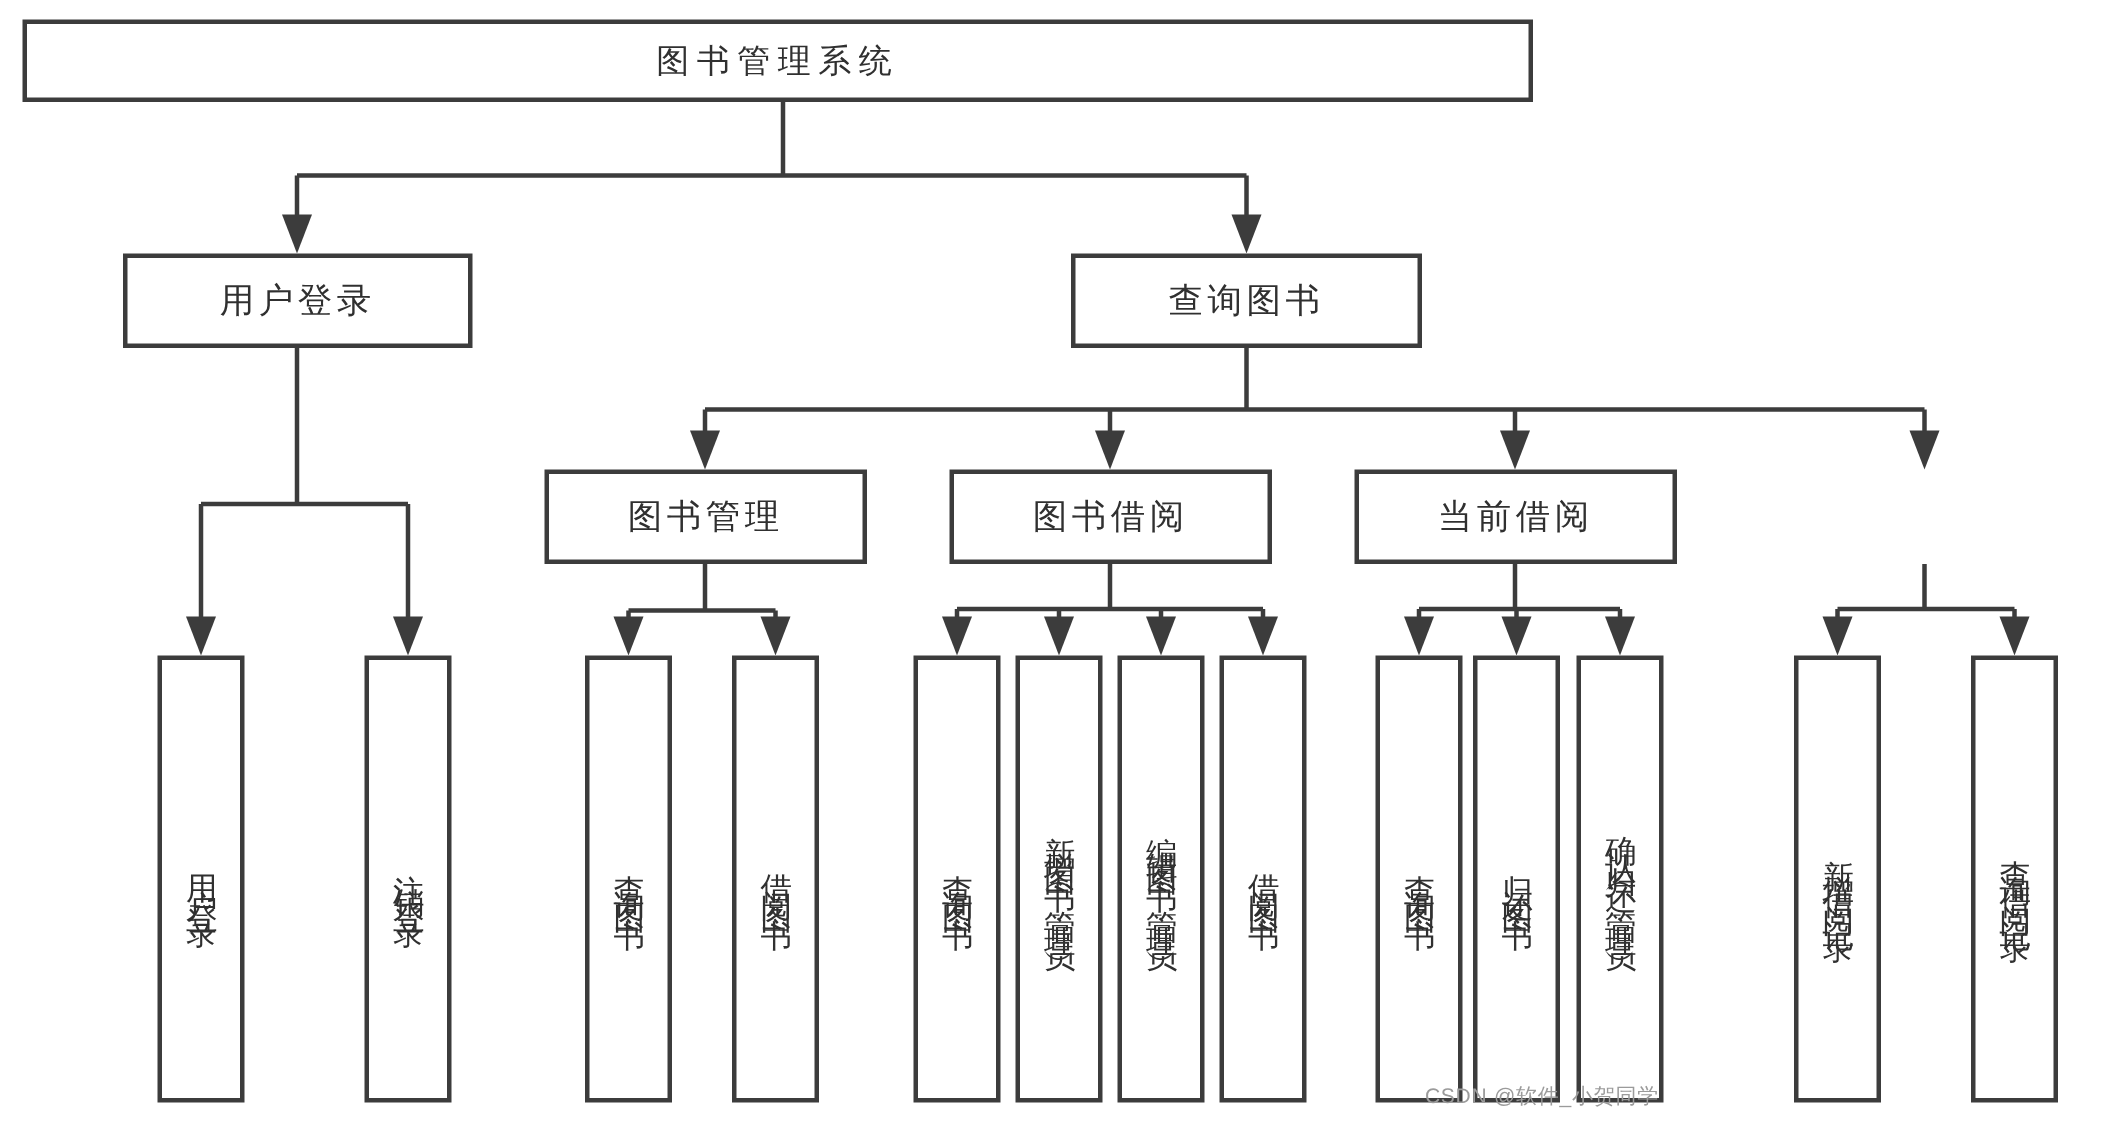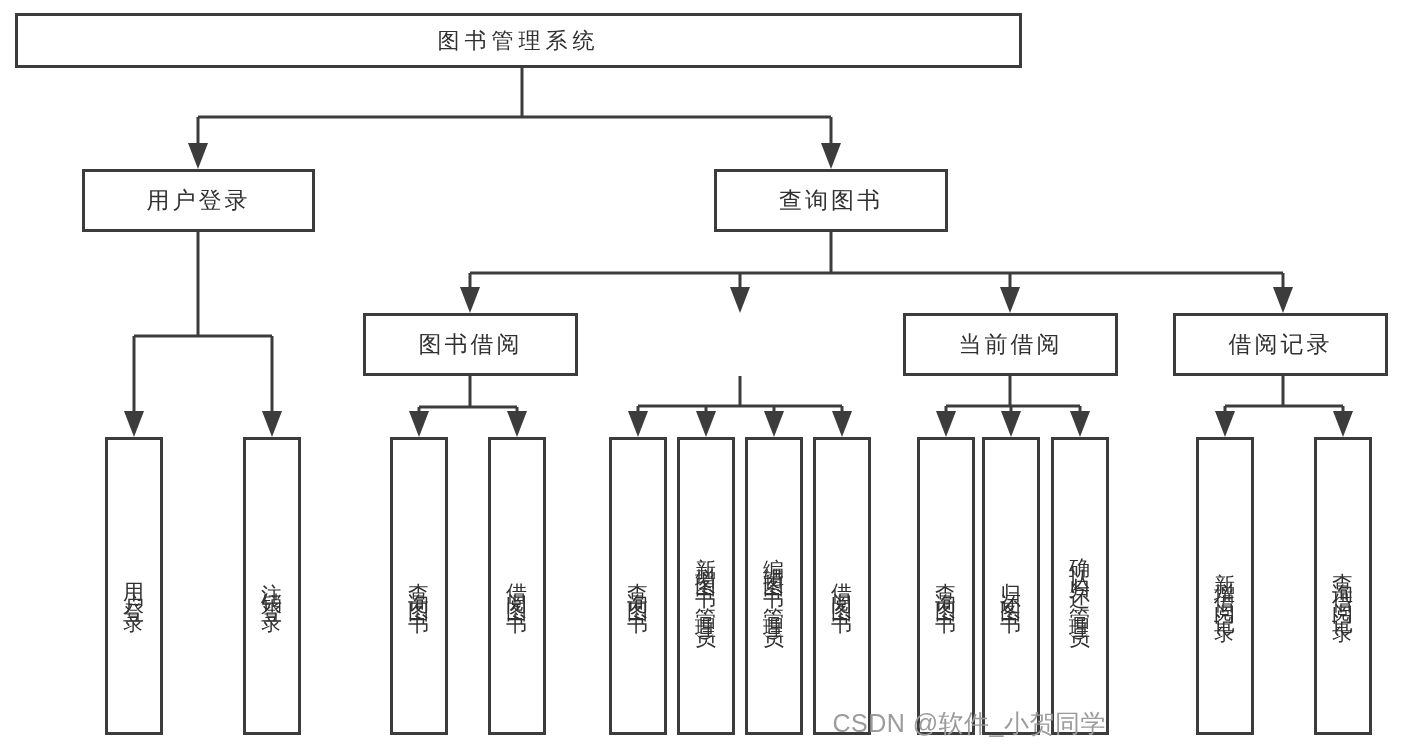--- a/index.html
+++ b/index.html
@@ -28,21 +28,21 @@
   }
   .h{font-size:23px;letter-spacing:3px;line-height:1;}
   .root{font-size:22px;letter-spacing:5px;}
   .v{
     writing-mode:vertical-rl;text-orientation:mixed;
     font-size:21px;letter-spacing:10px;line-height:1;
     white-space:normal;
   }
   .watermark{
     position:absolute;right:12px;bottom:7px;
-    font-size:25px;letter-spacing:0.5px;
+    font-size:14px;letter-spacing:0.5px;
     color:var(--wm);white-space:nowrap;text-align:right;
   }
 </style>
 </head>
 <body>
 
 <div class="stage">
 
   <svg class="wires" viewBox="0 0 1405 747" aria-hidden="true">
 
@@ -78,23 +78,23 @@
     <path class="ln" d="M1283 376 V406 M1225 406 H1343 M1225 406 V413 M1343 406 V413"></path>
     <polygon class="ar" points="1215,411 1235,411 1225,437"></polygon>
     <polygon class="ar" points="1333,411 1353,411 1343,437"></polygon>
   </svg>
 
   <div class="node h root" style="left:15px;top:13px;width:1007px;height:55px;">图书管理系统</div>
 
   <div class="node h" style="left:82px;top:169px;width:233px;height:63px;">用户登录</div>
   <div class="node h" style="left:714px;top:169px;width:234px;height:63px;">查询图书</div>
 
-  <div class="node h" style="left:363px;top:313px;width:215px;height:63px;">图书借阅</div>
+  <div class="node h" style="left:363px;top:313px;width:215px;height:63px;">图书管理</div>
+  <div class="node h" style="left:633px;top:313px;width:215px;height:63px;">图书借阅</div>
   <div class="node h" style="left:903px;top:313px;width:215px;height:63px;text-align:center;">当前借阅</div>
-  <div class="node h" style="left:1173px;top:313px;width:215px;height:63px;">借阅记录</div>
 
   <div class="node v" style="left:105px;top:437px;width:58px;height:298px;">用户登录</div>
   <div class="node v" style="left:243px;top:437px;width:58px;height:298px;">注销登录</div>
 
   <div class="node v" style="left:390px;top:437px;width:58px;height:298px;">查询图书</div>
   <div class="node v" style="left:488px;top:437px;width:58px;height:298px;">借阅图书</div>
 
   <div class="node v" style="left:609px;top:437px;width:58px;height:298px;">查询图书</div>
   <div class="node v" style="left:677px;top:437px;width:58px;height:298px;">新增图书（管理员）</div>
   <div class="node v" style="left:745px;top:437px;width:58px;height:298px;">编辑图书（管理员）</div>

